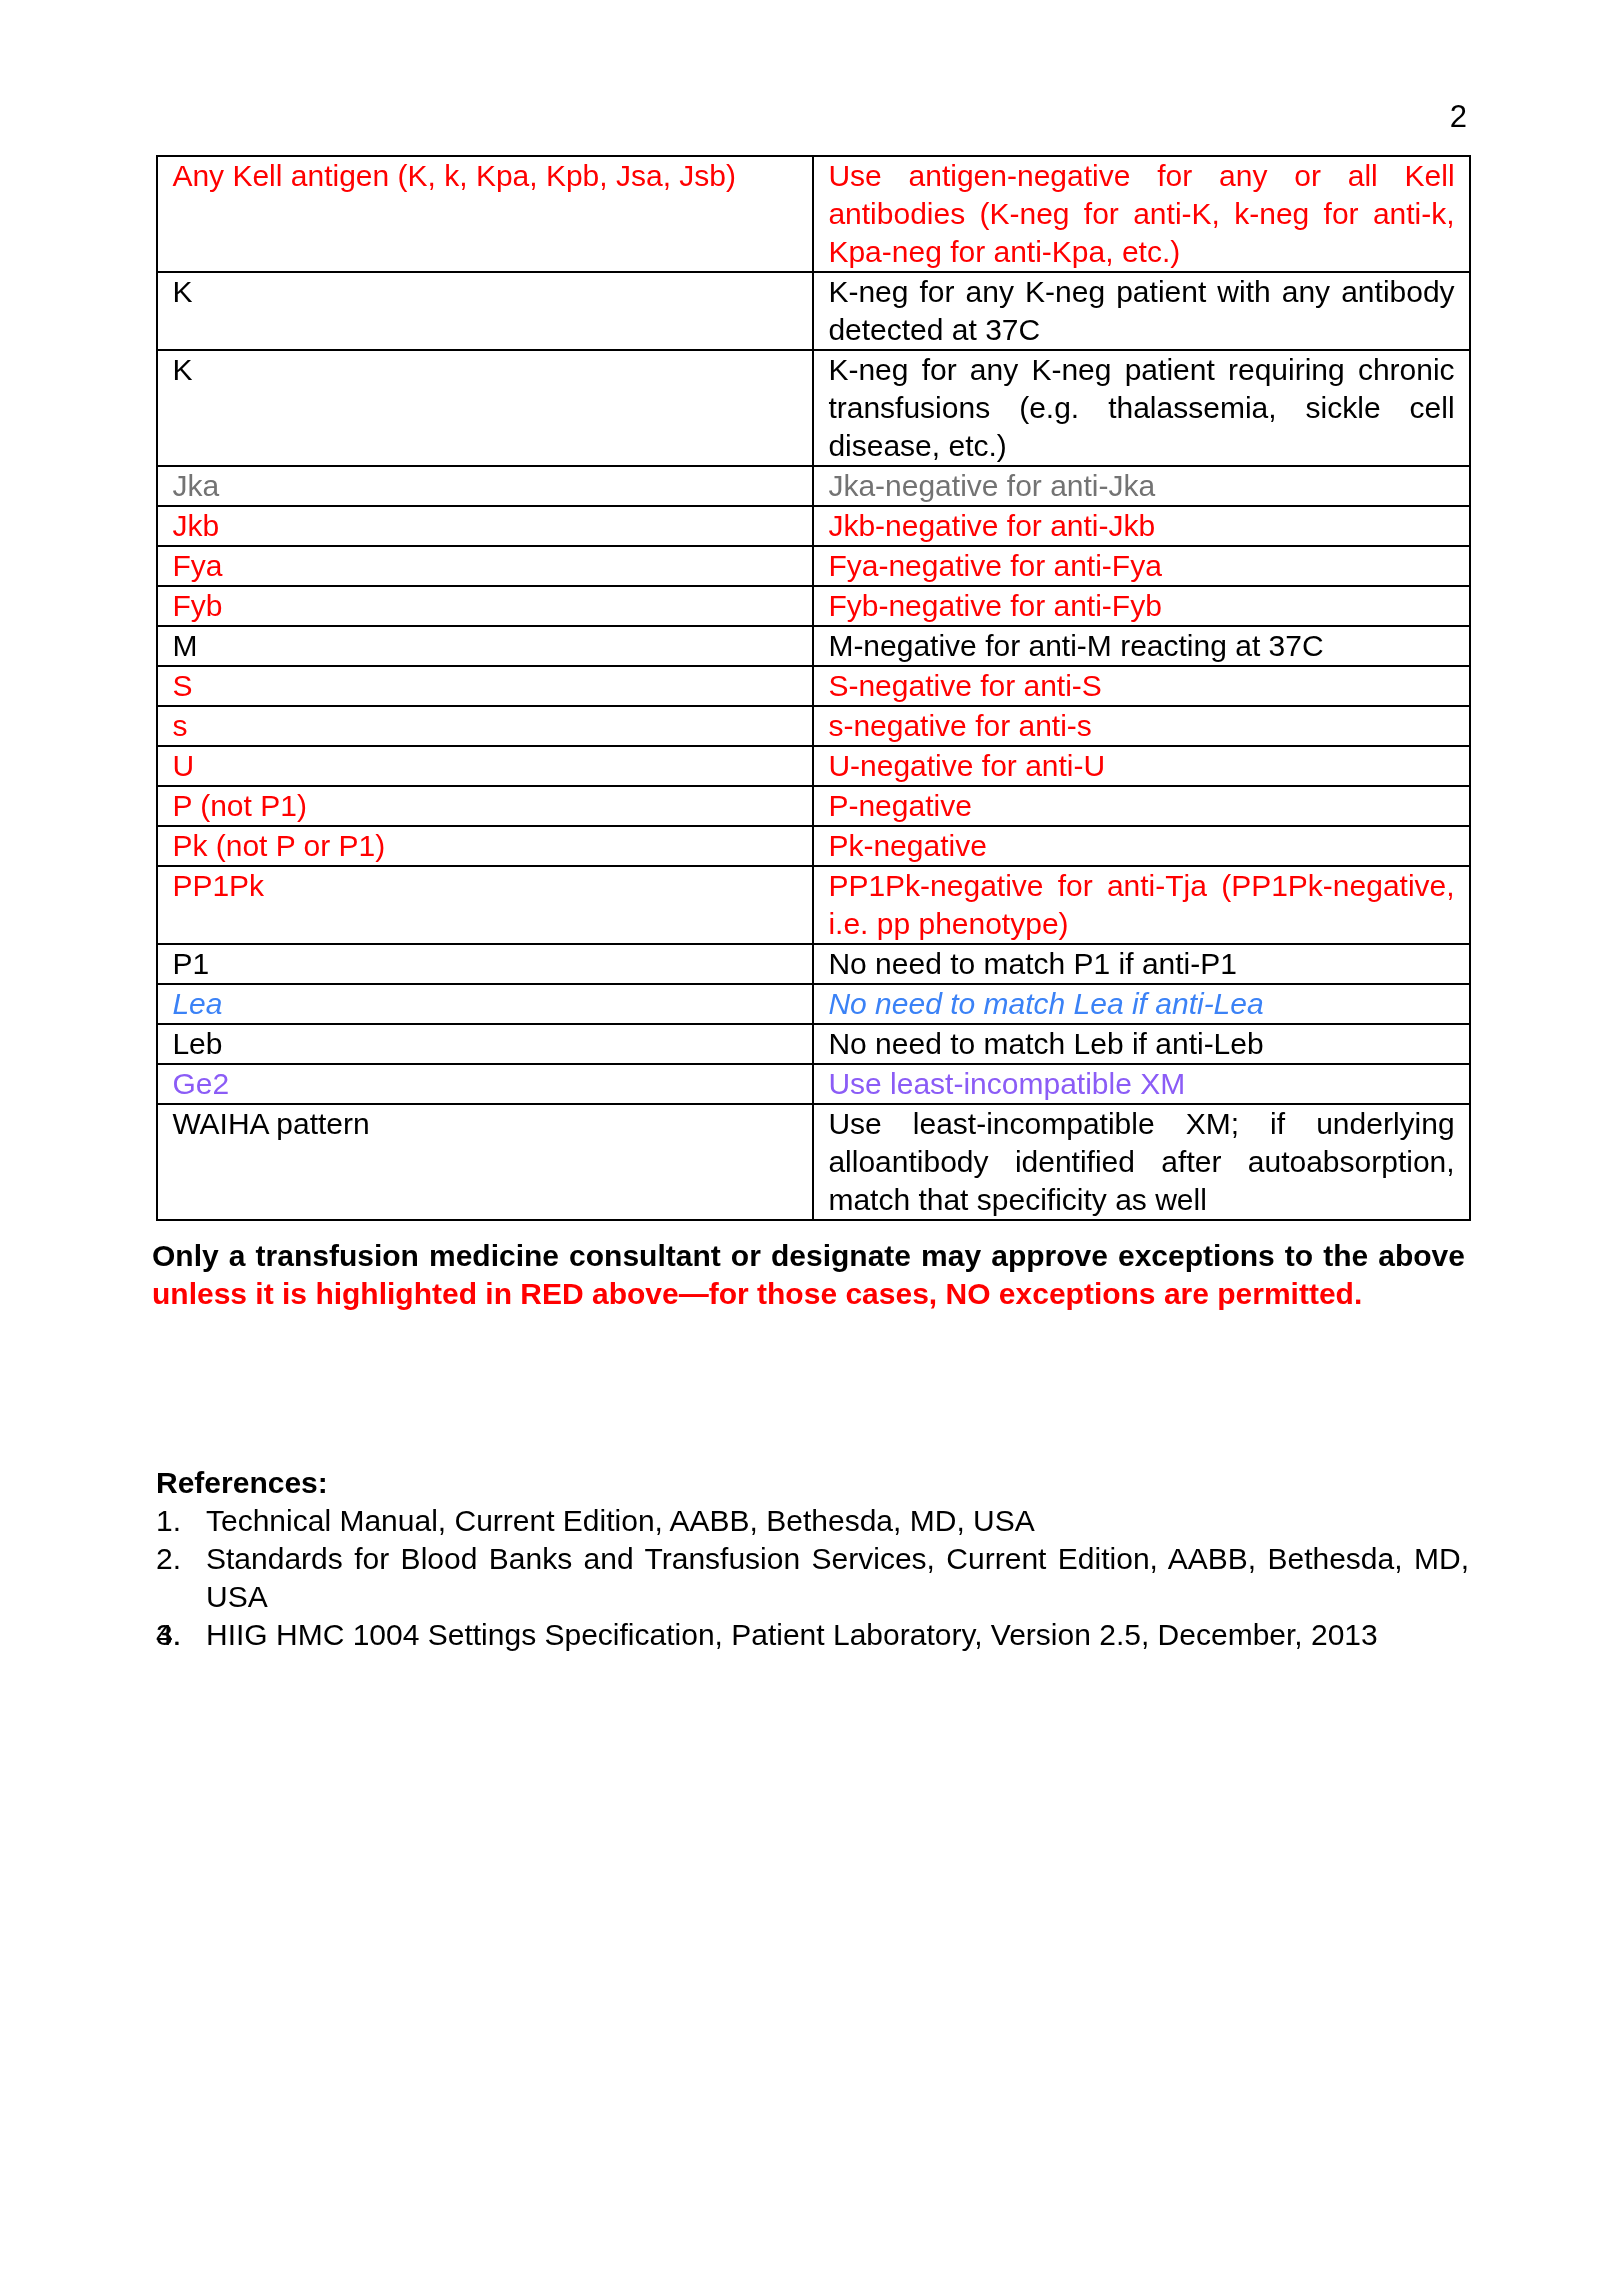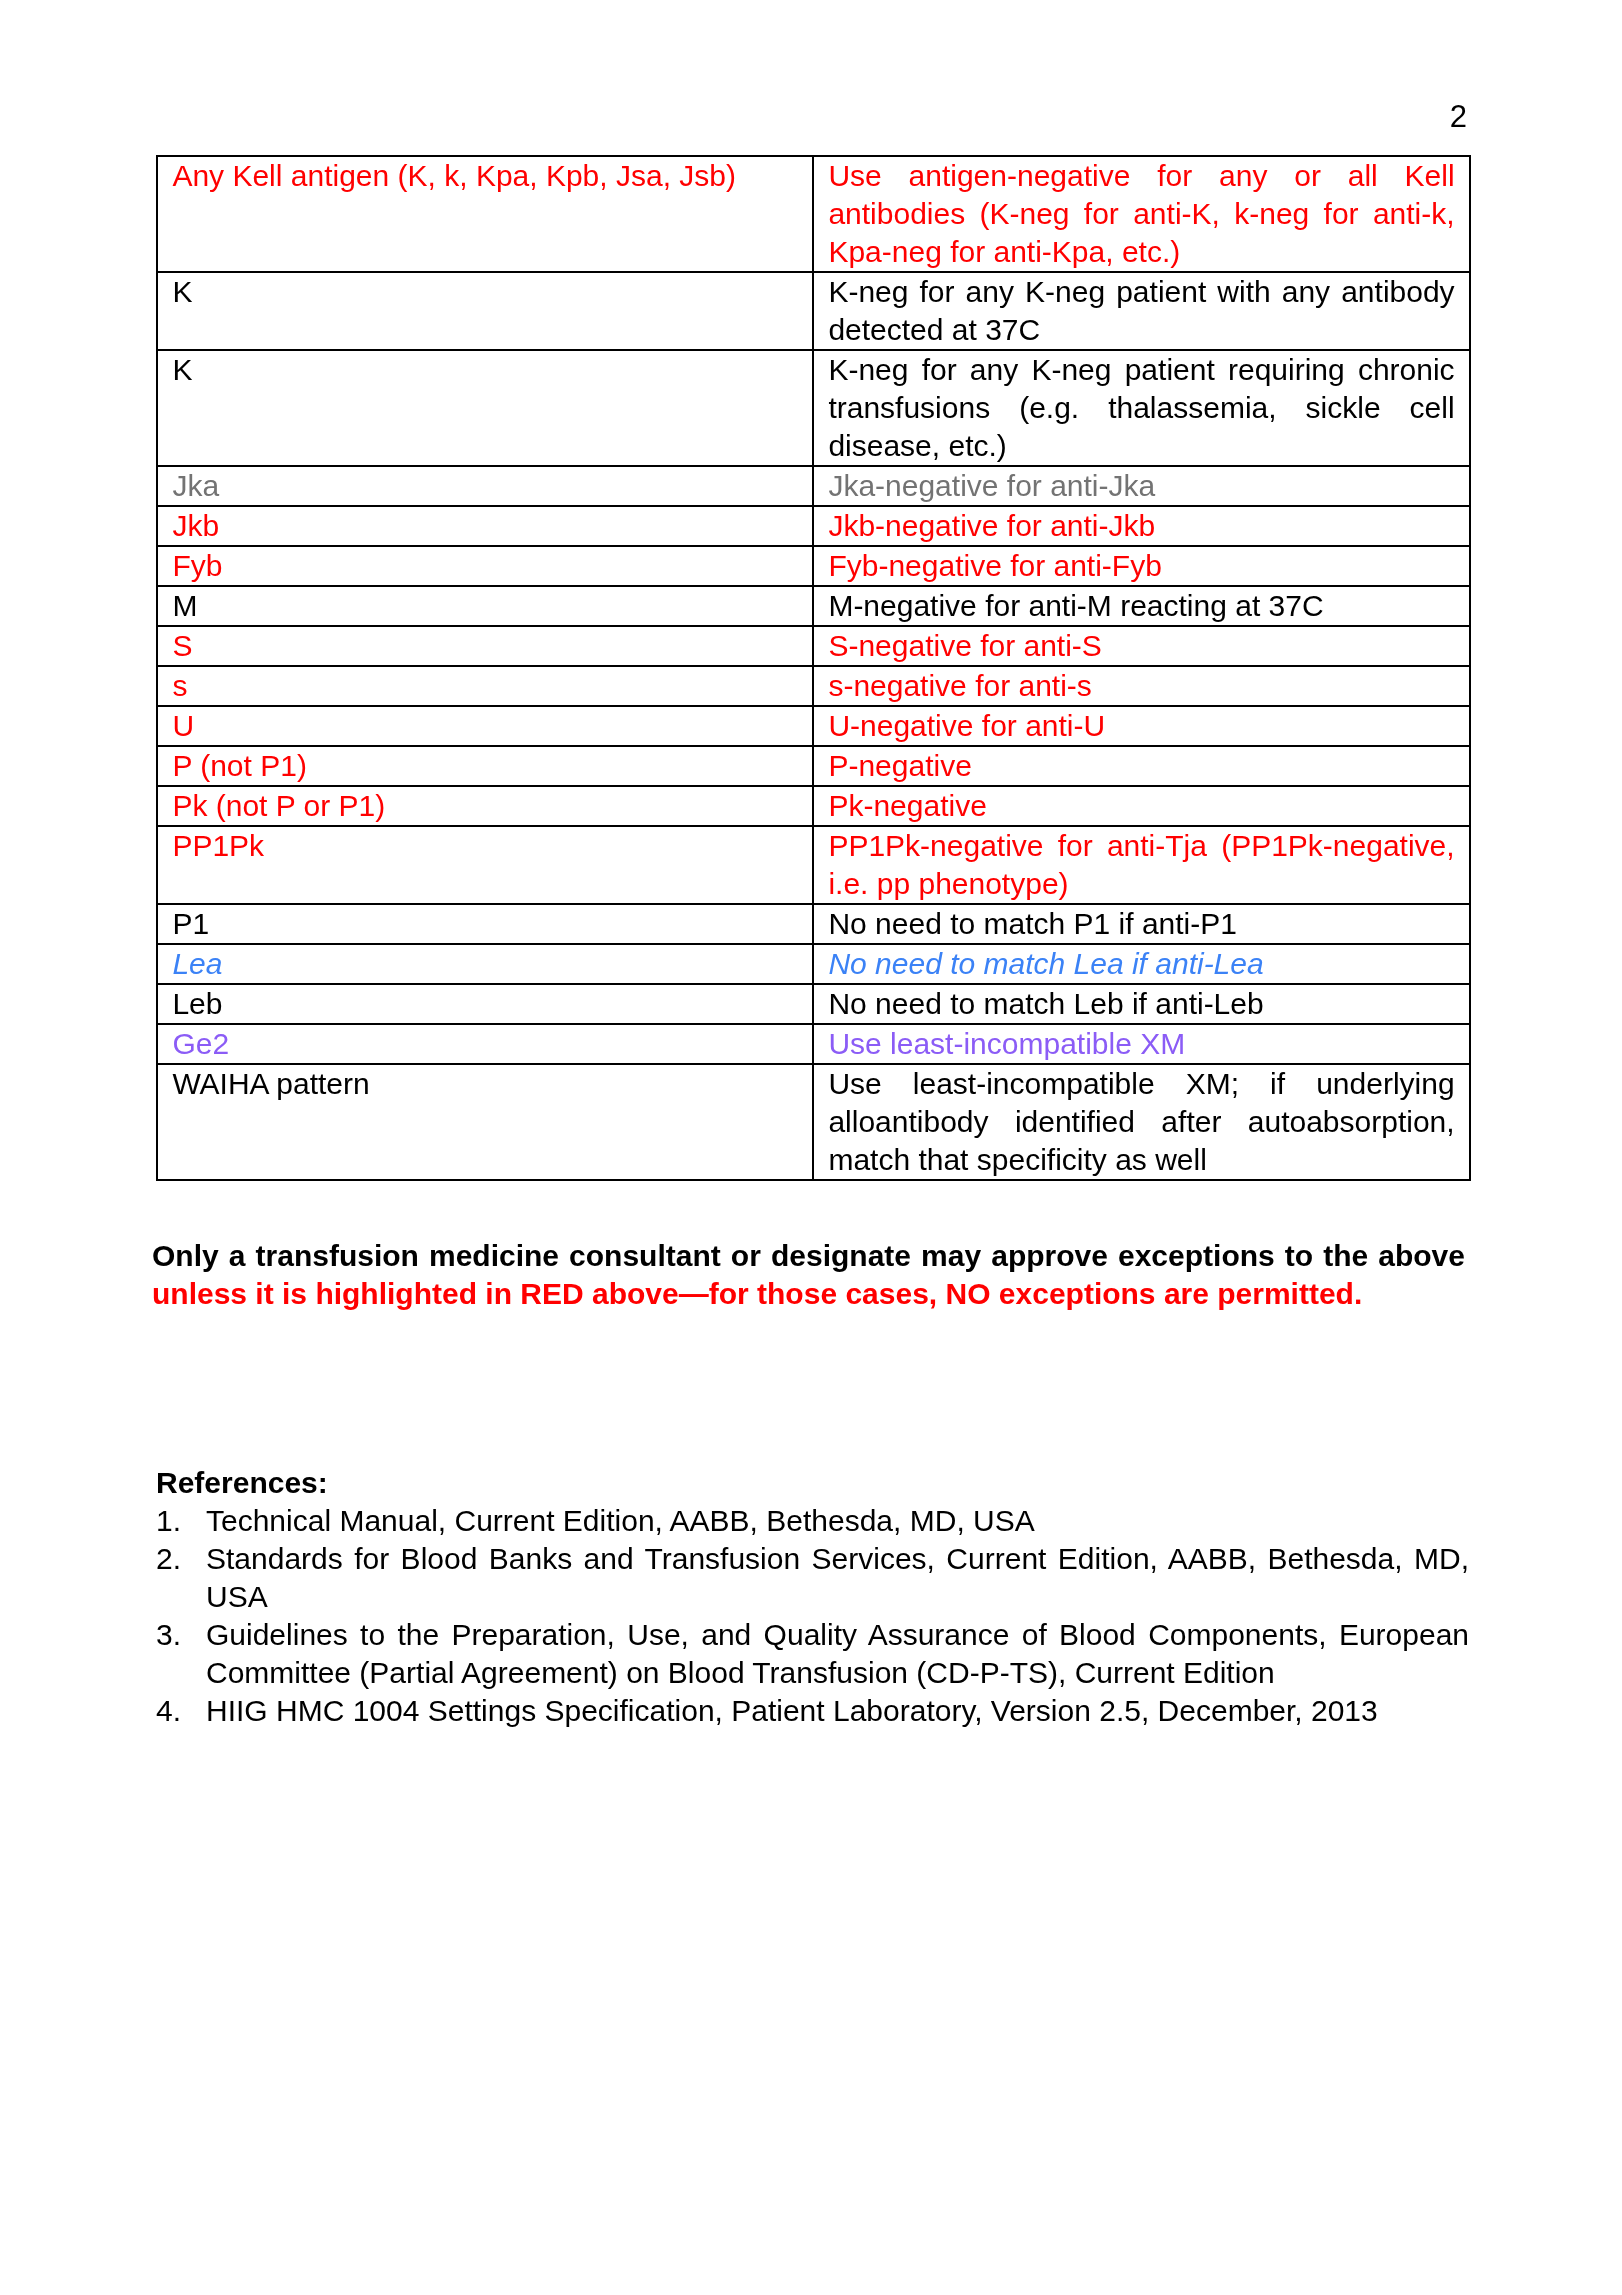--- a/index.html
+++ b/index.html
@@ -105,20 +105,24 @@
     </tr>
     <tr style="color: #737373;">
       <td>Jka</td>
       <td class="req">Jka-negative for anti-Jka</td>
     </tr>
     <tr style="color: rgb(255, 0, 0);">
       <td>Jkb</td>
       <td class="req">Jkb-negative for anti-Jkb</td>
     </tr>
     <tr style="color: rgb(255, 0, 0);">
+      <td>Fya</td>
+      <td class="req">Fya-negative for anti-Fya</td>
+    </tr>
+    <tr style="color: rgb(255, 0, 0);">
       <td>Fyb</td>
       <td class="req">Fyb-negative for anti-Fyb</td>
     </tr>
     <tr style="color: rgb(0, 0, 0);">
       <td>M</td>
       <td class="req">M-negative for anti-M reacting at 37C</td>
     </tr>
     <tr style="color: rgb(255, 0, 0);">
       <td>S</td>
       <td class="req">S-negative for anti-S</td>
@@ -166,17 +170,17 @@
   </tbody>
 </table>
 
 <p class="note"><span class="black">Only a transfusion medicine consultant or designate may approve exceptions to the above </span><span class="red">unless it is highlighted in RED above—for those cases, NO exceptions are permitted.</span></p>
 
 <div class="refs">
   <p class="refs-title">References:</p>
   <ol>
     <li><span class="num">1.</span><span>Technical Manual, Current Edition, AABB, Bethesda, MD, USA</span></li>
     <li><span class="num">2.</span><span>Standards for Blood Banks and Transfusion Services, Current Edition, AABB, Bethesda, MD, USA</span></li>
-    <li><span class="num">3.</span><span>Guidelines to the Preparation, Use, and Quality Assurance of Blood Components, European Committee (Partial Agreement) on Blood Transfusion (CD-P-TS), Current Edition</span></li>
+    <li><span class="num">3.</span></li>
     <li><span class="num">4.</span><span>HIIG HMC 1004 Settings Specification, Patient Laboratory, Version 2.5, December, 2013</span></li>
   </ol>
 </div>
 
 
 </body></html>

